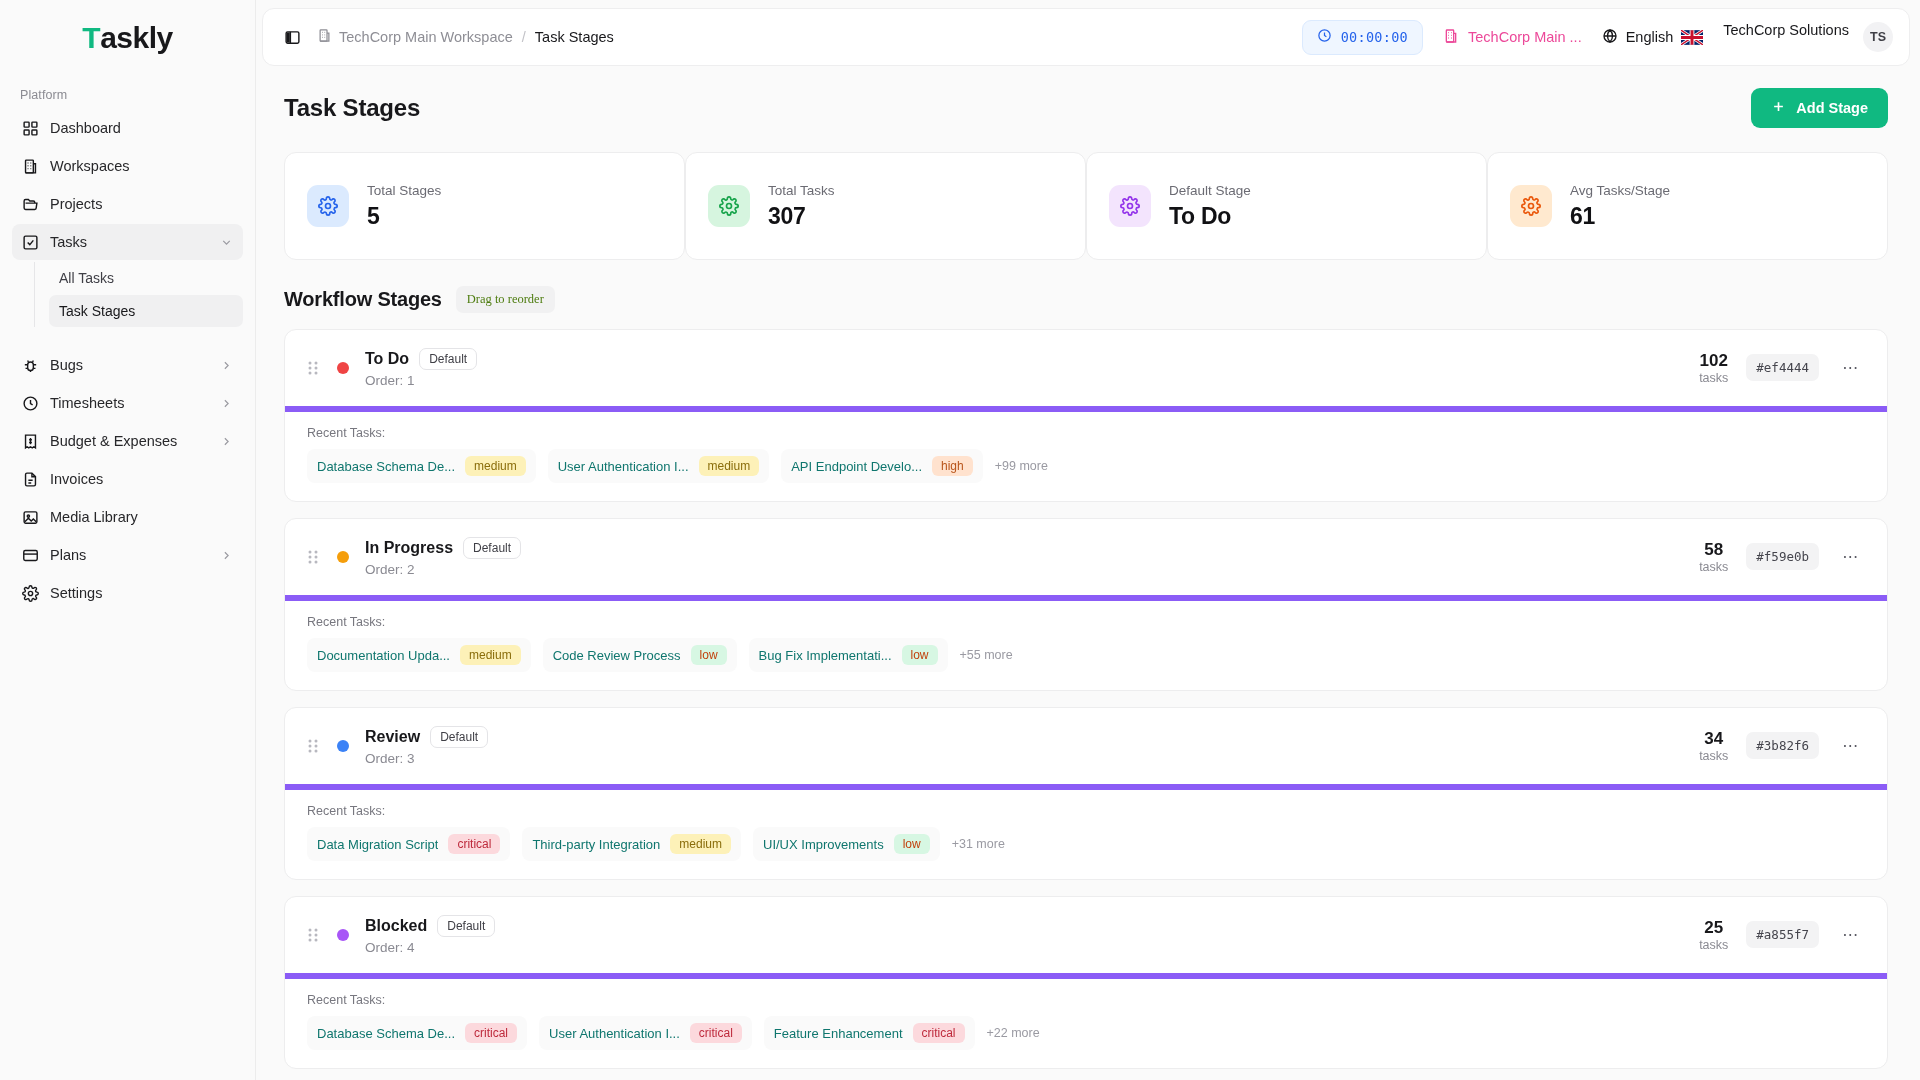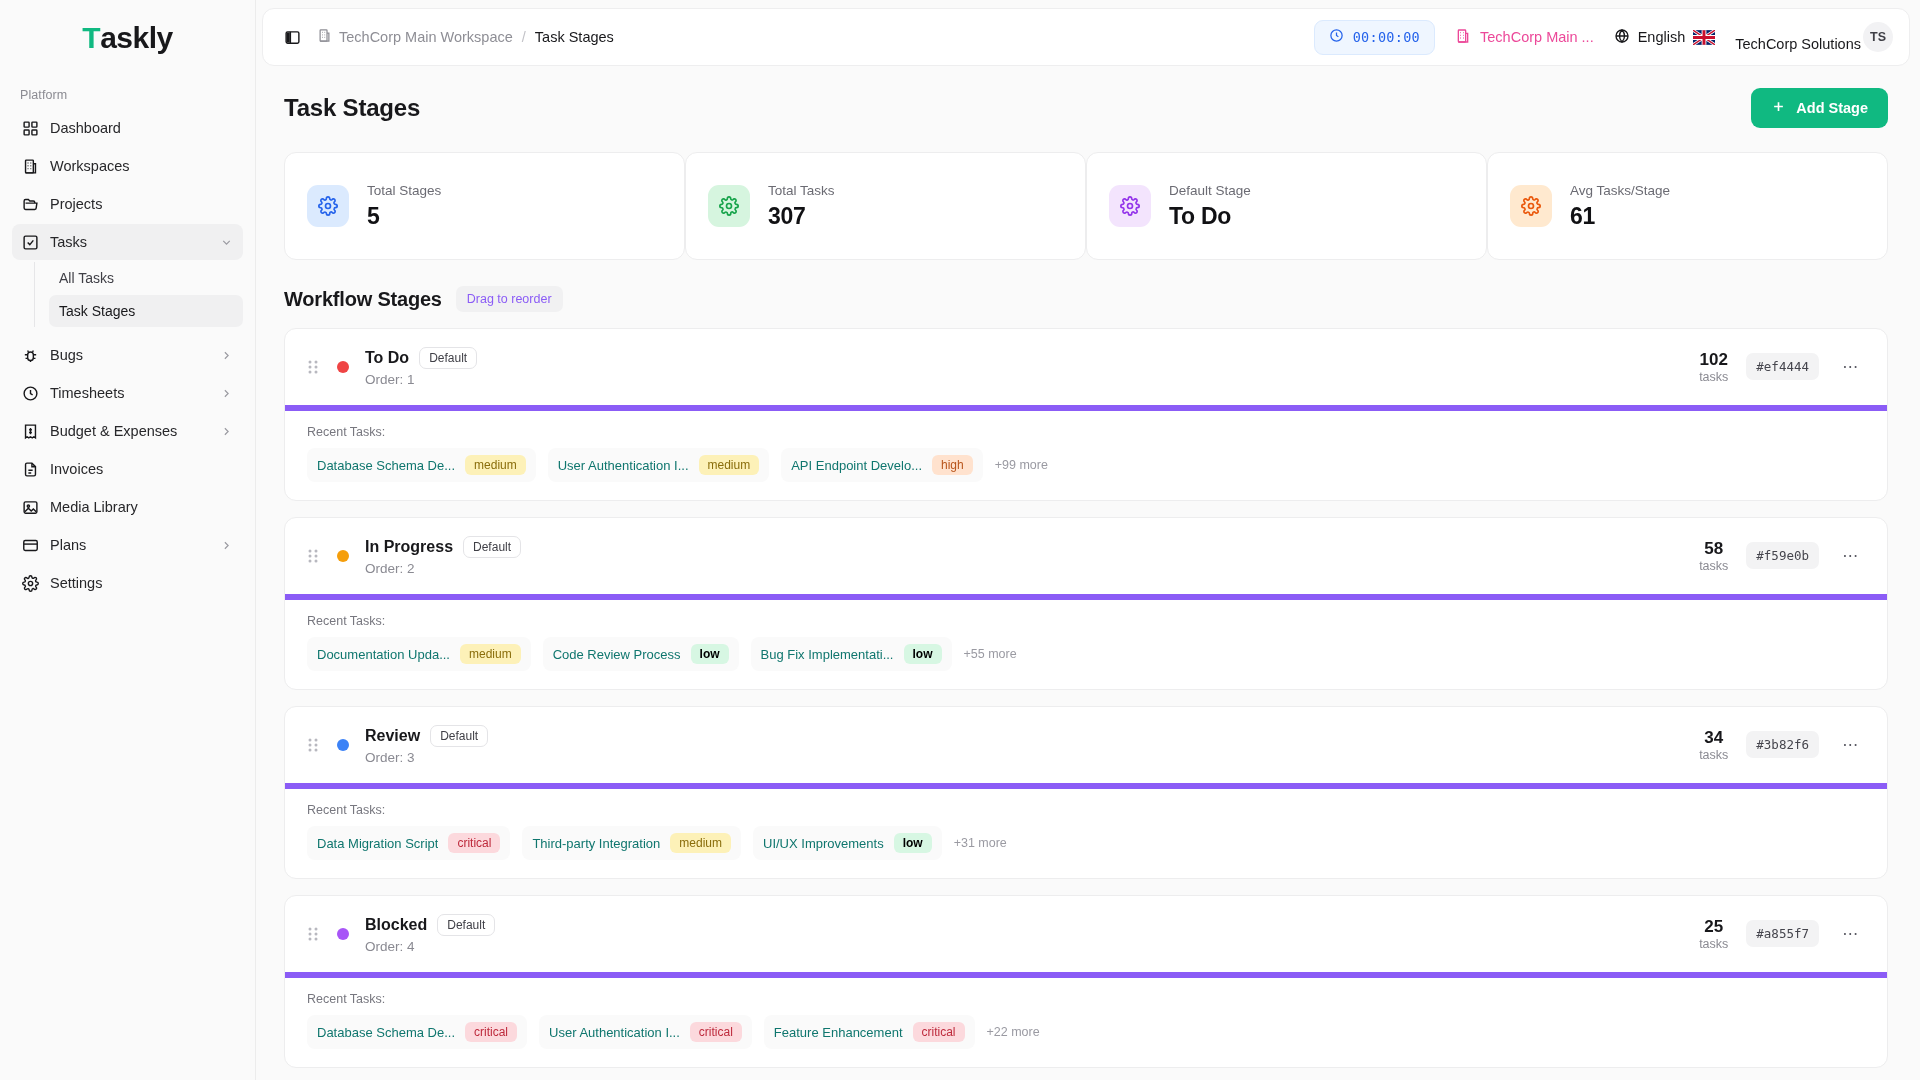--- a/index.html
+++ b/index.html
@@ -32,21 +32,21 @@
   .nav-item {
     height: 36px; display: flex; align-items: center; gap: 11px;
     border-radius: 8px; padding: 0 10px; cursor: pointer;
     color: #27272a; font-size: 14.5px; margin-bottom: 2px;
     position: relative;
   }
   .nav-item.active { background: #f0f0f1; }
   .nav-item .ico { width: 17px; height: 17px; flex: 0 0 17px; display: block; color: #18181b; }
   .nav-item .lbl { flex: 1 1 auto; }
   .nav-item .chev { width: 13px; height: 13px; color: #9a9aa1; }
-  .subnav { margin: 2px 0 10px 22px; padding-left: 14px; border-left: 1px solid #e6e6e8; }
+  .subnav { margin: 2px 0 20px 22px; padding-left: 14px; border-left: 1px solid #e6e6e8; }
   .subnav-item {
     height: 32px; display: flex; align-items: center; border-radius: 7px;
     padding: 0 10px; font-size: 14px; color: #3f3f46; cursor: pointer; margin-bottom: 1px;
   }
   .subnav-item.active { background: #f0f0f1; color: #18181b; }
 
   
   .main { flex: 1 1 auto; height: 1080px; display: flex; flex-direction: column; background: #fafafa; }
   .topbar {
     height: 58px; flex: 0 0 58px; margin: 8px 10px 0 6px;
@@ -64,21 +64,21 @@
   .topbar-right { margin-left: auto; display: flex; align-items: center; gap: 20px; }
   .timer {
     display: flex; align-items: center; gap: 9px;
     background: #eff6ff; border: 1px solid #dbeafe; border-radius: 9px;
     padding: 7px 14px; color: #2563eb; cursor: pointer;
   }
   .timer .tval { font-family: "DejaVu Sans Mono", monospace; font-size: 13.5px; letter-spacing: .3px; }
   .ws-switch { display: flex; align-items: center; gap: 9px; font-size: 14.5px; color: #ec4899; font-weight: 500; cursor: pointer; }
   .lang { display: flex; align-items: center; gap: 8px; font-size: 14.5px; color: #18181b; font-weight: 500; cursor: pointer; }
   .flag { width: 22px; height: 15px; border-radius: 2px; display: block; }
-  .account { display: flex; align-items: flex-end; gap: 2px; font-size: 14.5px; color: #18181b; font-weight: 500; cursor: pointer; }
+  .account { display: flex; align-items: flex-start; gap: 14px; font-size: 14.5px; color: #18181b; font-weight: 500; cursor: pointer; }
   .avatar {
     width: 30px; height: 30px; border-radius: 50%; background: #f2f2f4;
     display: flex; align-items: center; justify-content: center;
     font-size: 12.5px; font-weight: 600; color: #3f3f46;
   }
 
   
   .content { flex: 1 1 auto; overflow: hidden; padding: 0 10px 0 6px; }
   .page-head { display: flex; align-items: center; padding: 22px 22px 0 22px; }
   .page-title { font-size: 24px; font-weight: 700; color: #18181b; letter-spacing: -0.2px; }
@@ -93,22 +93,22 @@
     flex: 1 1 0; background: #fff; border: 1px solid #ededee; border-radius: 12px;
     padding: 24px 22px; display: flex; align-items: center; gap: 18px; min-height: 108px;
   }
   .stat-ico { width: 42px; height: 42px; border-radius: 11px; display: flex; align-items: center; justify-content: center; flex: 0 0 42px; }
   .stat-label { font-size: 13.5px; color: #6b6b73; margin-bottom: 5px; }
   .stat-value { font-size: 23px; font-weight: 700; color: #111114; letter-spacing: -0.3px; }
 
   .section-head { display: flex; align-items: center; gap: 14px; padding: 26px 22px 0 22px; }
   .section-title { font-size: 20px; font-weight: 700; color: #18181b; letter-spacing: -0.2px; }
   .pill-hint {
-    background: #f1f1f2; color: #8b5cf6; border-radius: 7px;
-    padding: 6px 11px; font-size: 12.5px;
+    background: #f1f1f2; color: #4d7c0f; border-radius: 7px;
+    padding: 6px 11px; font-size: 12.5px; font-family: Liberation Serif, serif;
   }
 
   .stage-list { padding: 16px 22px 0 22px; display: flex; flex-direction: column; gap: 16px; }
   .stage-card { background: #fff; border: 1px solid #ededee; border-radius: 12px; }
   .stage-top { display: flex; align-items: center; padding: 18px 22px; gap: 16px; }
   .grip { width: 14px; height: 18px; flex: 0 0 14px; cursor: grab; color: #b8b8bf; display: flex; align-items: center; }
   .dot { width: 12px; height: 12px; border-radius: 50%; flex: 0 0 12px; }
   .stage-names { display: flex; flex-direction: column; gap: 3px; }
   .stage-name-row { display: flex; align-items: center; gap: 10px; }
   .stage-name { font-size: 16px; font-weight: 700; color: #18181b; }
@@ -131,21 +131,21 @@
   }
   .stage-body { border-top: 6px solid #8b5cf6; padding: 14px 22px 18px 22px; }
   .recent-label { font-size: 12.5px; color: #77777f; margin-bottom: 9px; }
   .chips { display: flex; align-items: center; gap: 12px; flex-wrap: nowrap; }
   .task-chip {
     display: flex; align-items: center; gap: 10px; background: #fafafa;
     border-radius: 8px; padding: 7px 10px; cursor: pointer;
   }
   .task-chip .tname { font-size: 13px; color: #0f766e; white-space: nowrap; max-width: 150px; overflow: hidden; text-overflow: ellipsis; }
   .prio { font-size: 12px; border-radius: 6px; padding: 3px 9px; font-weight: 500; }
-  .prio.low { background: #d7f7e3; color: #000000; font-weight: bold; }
+  .prio.low { background: #d7f7e3; color: #c2410c; }
   .prio.medium { background: #fdf1b8; color: #8a6d0b; }
   .prio.high { background: #ffe2ce; color: #b8541a; }
   .prio.critical { background: #fcd9dd; color: #be2a3c; }
   .more-count { font-size: 12.5px; color: #9a9aa2; white-space: nowrap; }
 </style>
 </head>
 <body>
 
 <div class="app">
 

